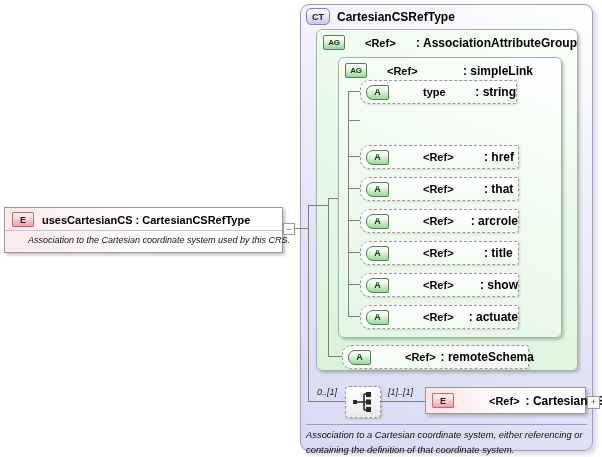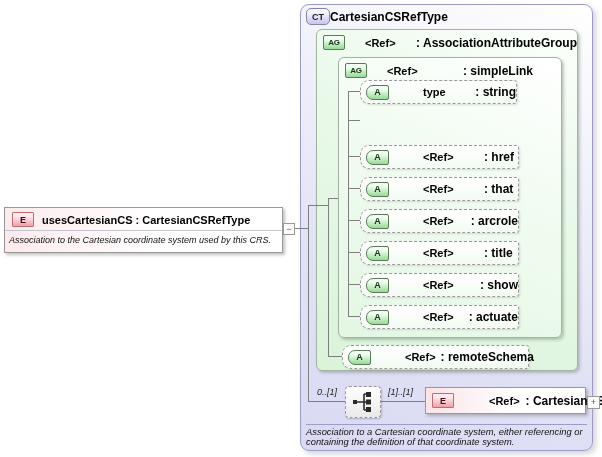--- a/index.html
+++ b/index.html
@@ -10,21 +10,21 @@
   .abs{position:absolute;box-sizing:border-box;}
   .line{position:absolute;background:#7f7f7f;}
 
   
   .ct-box{
     left:300px;top:4px;width:293px;height:447px;
     border:1px solid #9b9bc4;border-radius:9px;
     background:linear-gradient(205deg,#ffffff 0%,#f1f1fb 30%,#e2e2f6 65%,#d9d9f3 100%);
     box-shadow:3px 3px 5px rgba(90,90,120,.25);
   }
-  .ct-header{position:absolute;left:306px;top:8px;display:flex;align-items:center;}
+  .ct-header{position:absolute;left:306px;top:8px;display:flex;align-items:center;gap:7px;}
   .ct-title{font-size:12px;font-weight:bold;}
 
   
   .ag-box{
     border:1px solid #a3b3a3;border-radius:6px;
     box-shadow:2px 2px 3px rgba(60,80,60,.3);
   }
   .ag-outer{
     left:316px;top:29px;width:262px;height:342px;
     background:linear-gradient(205deg,#fcfffc 0%,#ebfaeb 35%,#d9f3d9 100%);
@@ -74,21 +74,21 @@
 
   
   .el-box{
     border:1px solid #999;background:linear-gradient(to right,#fdeaed 0%,#ffffff 55%);
     box-shadow:2px 2px 3px rgba(80,80,80,.35);
   }
   .main-el{left:4px;top:207px;width:279px;height:46px;}
   .main-el-header{display:flex;align-items:center;gap:8px;padding:4px 0 3px 7px;
     border-bottom:1px solid #c4c4cc;}
   .main-el-title{font-size:11px;font-weight:bold;white-space:nowrap;}
-  .annotation{font-style:italic;font-size:9px;color:#111;white-space:nowrap;padding:4px 0 0 4px;}
+  .annotation{font-style:italic;font-size:9px;color:#111;white-space:nowrap;padding:4px 0 0 23px;}
   .child-el{left:425px;top:387px;width:161px;height:27px;display:flex;align-items:center;gap:6px;padding-left:6px;}
 
   
   .toggle{
     position:absolute;width:11px;height:11px;border:1px solid #999;background:#fbfbfb;
     font-size:9px;line-height:9px;color:#555;display:flex;align-items:center;justify-content:center;
     cursor:pointer;
   }
 
   
@@ -98,21 +98,21 @@
     background:linear-gradient(to bottom,#ffffff,#e9e9e9);
     box-shadow:1px 1px 2px rgba(0,0,0,.2);
     display:flex;align-items:center;justify-content:center;
   }
   .card-label{position:absolute;font-style:italic;font-size:9px;font-weight:normal;color:#222;white-space:nowrap;}
 
   
   .footer-divider{left:306px;top:424px;width:281px;height:1px;background:#9c9cc8;position:absolute;}
   .footer-annotation{
     position:absolute;left:306px;top:427px;width:286px;
-    font-style:italic;font-size:9.4px;line-height:10px;color:#111;
+    font-style:italic;font-size:9.4px;line-height:15px;color:#111;
   }
 </style>
 </head>
 <body>
 
 <div id="canvas">
 
   <div class="abs ct-box"></div>
 
   <div class="abs ag-box ag-outer">

